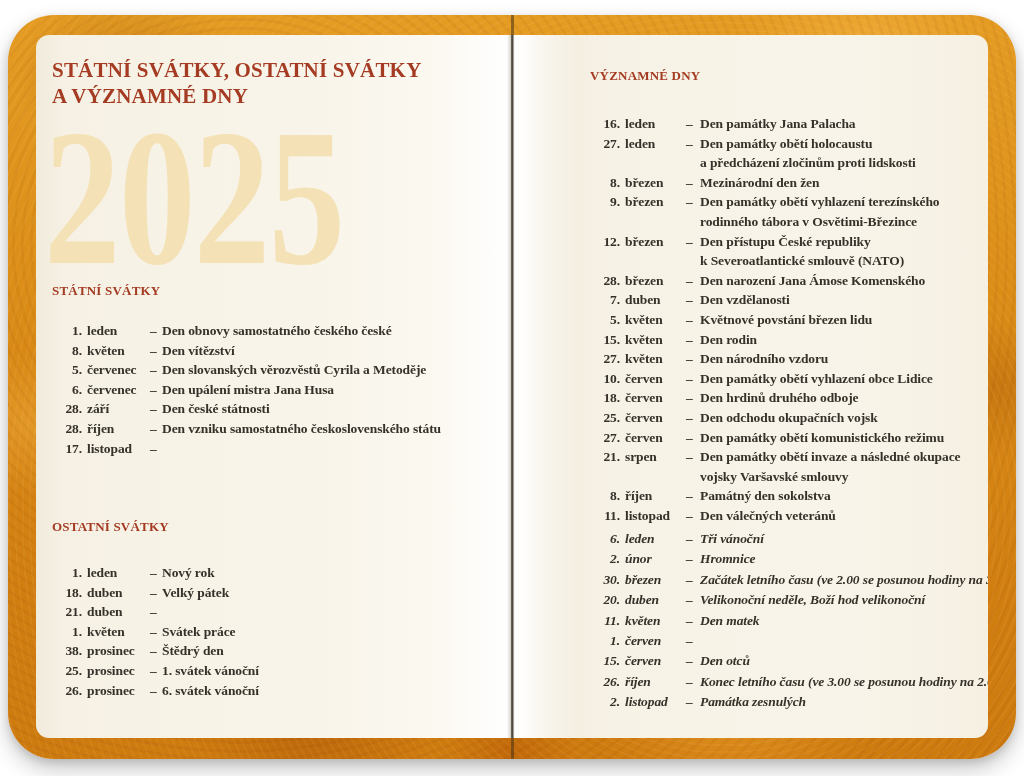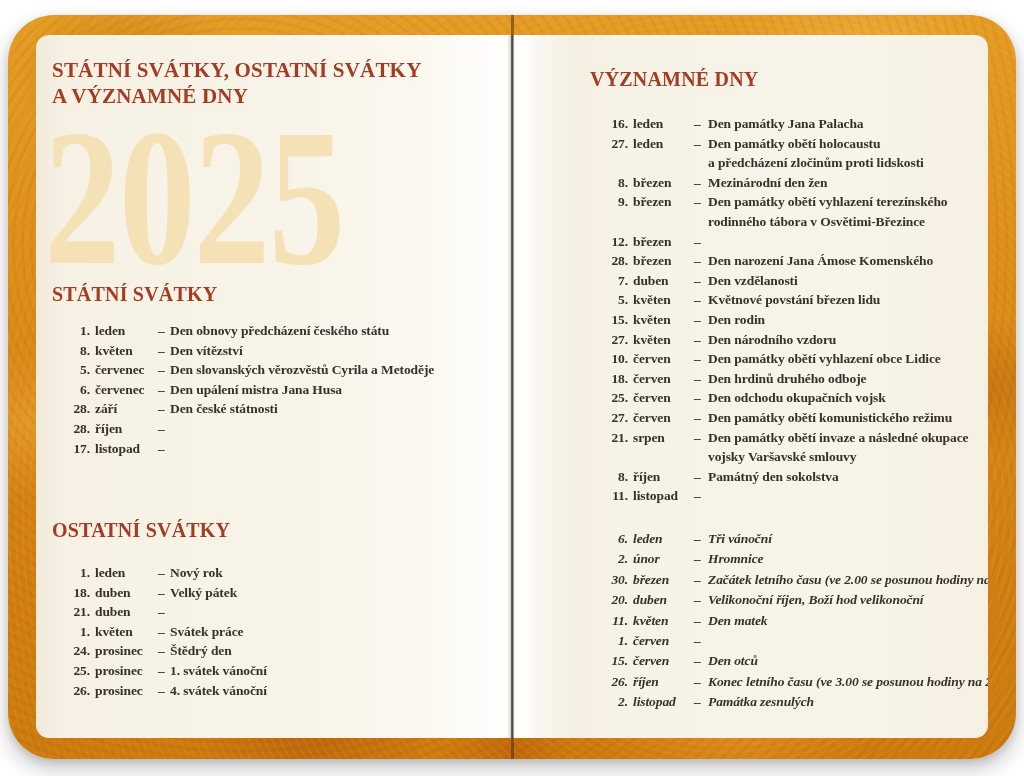--- a/index.html
+++ b/index.html
@@ -71,24 +71,24 @@
   }
   .year{
     position:absolute;top:64px;left:8px;
     font-size:196px;line-height:1;font-weight:700;
     color:var(--year,#f4e1b5);
     transform:scaleX(.78);transform-origin:left top;
     letter-spacing:-2px;white-space:nowrap;
   }
   .section-heading{
     position:absolute;left:16px;margin:0;
-    font-size:20px;font-weight:700;color:var(--accent,#a43b22);
+    font-size:13px;font-weight:700;color:var(--accent,#a43b22);
     letter-spacing:.2px;white-space:nowrap;
   }
-  .list{position:absolute;left:8px;right:0;color:var(--ink,#36312a);}
+  .list{position:absolute;left:0;right:0;color:var(--ink,#36312a);}
   .row{
     display:grid;align-items:start;
     font-size:13.5px;font-weight:700;line-height:19.6px;
     letter-spacing:-.1px;white-space:nowrap;
   }
   .page.left .row{grid-template-columns:36px 68px 12px auto;padding-left:10px;}
   .page.right .row{grid-template-columns:34px 66px 14px auto;padding-left:74px;}
   .day{text-align:right;}
   .month{padding-left:5px;}
   .dash{text-align:left;}
@@ -115,21 +115,21 @@
       <h1 class="page-title"><span>STÁTNÍ SVÁTKY, OSTATNÍ SVÁTKY</span><br><span>A VÝZNAMNÉ DNY</span></h1>
 
       <div class="year">2025</div>
 
       <h2 class="section-heading" id="h-statni">STÁTNÍ SVÁTKY</h2>
       <div class="list" id="list-statni">
           <div class="row">
             <span class="day">1.</span>
             <span class="month">leden</span>
             <span class="dash">–</span>
-            <span class="desc">Den obnovy předcházení českého státu</span>
+            <span class="desc">Den obnovy samostatného českého české</span>
           </div>
           <div class="row">
             <span class="day">8.</span>
             <span class="month">květen</span>
             <span class="dash">–</span>
             <span class="desc">Den vítězství</span>
           </div>
           <div class="row">
             <span class="day">5.</span>
             <span class="month">červenec</span>
@@ -145,20 +145,21 @@
           <div class="row">
             <span class="day">28.</span>
             <span class="month">září</span>
             <span class="dash">–</span>
             <span class="desc">Den české státnosti</span>
           </div>
           <div class="row">
             <span class="day">28.</span>
             <span class="month">říjen</span>
             <span class="dash">–</span>
+            <span class="desc">Den vzniku samostatného československého státu</span>
           </div>
           <div class="row">
             <span class="day">17.</span>
             <span class="month">listopad</span>
             <span class="dash">–</span>
           </div>
         </div>
 
       <h2 class="section-heading" id="h-ostatni">OSTATNÍ SVÁTKY</h2>
       <div class="list" id="list-ostatni">
@@ -179,36 +180,36 @@
             <span class="month">duben</span>
             <span class="dash">–</span>
           </div>
           <div class="row">
             <span class="day">1.</span>
             <span class="month">květen</span>
             <span class="dash">–</span>
             <span class="desc">Svátek práce</span>
           </div>
           <div class="row">
-            <span class="day">24.</span>
+            <span class="day">38.</span>
             <span class="month">prosinec</span>
             <span class="dash">–</span>
             <span class="desc">Štědrý den</span>
           </div>
           <div class="row">
             <span class="day">25.</span>
             <span class="month">prosinec</span>
             <span class="dash">–</span>
             <span class="desc">1. svátek vánoční</span>
           </div>
           <div class="row">
             <span class="day">26.</span>
             <span class="month">prosinec</span>
             <span class="dash">–</span>
-            <span class="desc">4. svátek vánoční</span>
+            <span class="desc">6. svátek vánoční</span>
           </div>
         </div>
     </section>
 
     <section class="page right">
       <h2 class="section-heading" id="h-vyznamne">VÝZNAMNÉ DNY</h2>
       <div class="list" id="list-vyznamne">
           <div class="row">
             <span class="day">16.</span>
             <span class="month">leden</span>
@@ -230,20 +231,21 @@
           <div class="row">
             <span class="day">9.</span>
             <span class="month">březen</span>
             <span class="dash">–</span>
             <span class="desc">Den památky obětí vyhlazení terezínského<br>rodinného tábora v Osvětimi-Březince</span>
           </div>
           <div class="row">
             <span class="day">12.</span>
             <span class="month">březen</span>
             <span class="dash">–</span>
+            <span class="desc">Den přístupu České republiky<br>k Severoatlantické smlouvě (NATO)</span>
           </div>
           <div class="row">
             <span class="day">28.</span>
             <span class="month">březen</span>
             <span class="dash">–</span>
             <span class="desc">Den narození Jana Ámose Komenského</span>
           </div>
           <div class="row">
             <span class="day">7.</span>
             <span class="month">duben</span>
@@ -301,20 +303,21 @@
           <div class="row">
             <span class="day">8.</span>
             <span class="month">říjen</span>
             <span class="dash">–</span>
             <span class="desc">Památný den sokolstva</span>
           </div>
           <div class="row">
             <span class="day">11.</span>
             <span class="month">listopad</span>
             <span class="dash">–</span>
+            <span class="desc">Den válečných veteránů</span>
           </div>
         </div>
       <div class="list italic-list" id="list-vyznamne-italic">
           <div class="row">
             <span class="day">6.</span>
             <span class="month">leden</span>
             <span class="dash">–</span>
             <span class="desc">Tři vánoční</span>
           </div>
           <div class="row">
@@ -326,21 +329,21 @@
           <div class="row">
             <span class="day">30.</span>
             <span class="month">březen</span>
             <span class="dash">–</span>
             <span class="desc">Začátek letního času (ve 2.00 se posunou hodiny na 3.00)</span>
           </div>
           <div class="row">
             <span class="day">20.</span>
             <span class="month">duben</span>
             <span class="dash">–</span>
-            <span class="desc">Velikonoční říjen, Boží hod velikonoční</span>
+            <span class="desc">Velikonoční neděle, Boží hod velikonoční</span>
           </div>
           <div class="row">
             <span class="day">11.</span>
             <span class="month">květen</span>
             <span class="dash">–</span>
             <span class="desc">Den matek</span>
           </div>
           <div class="row">
             <span class="day">1.</span>
             <span class="month">červen</span>

